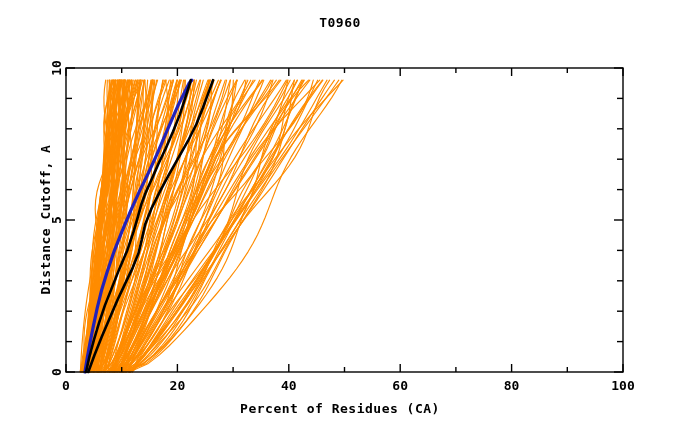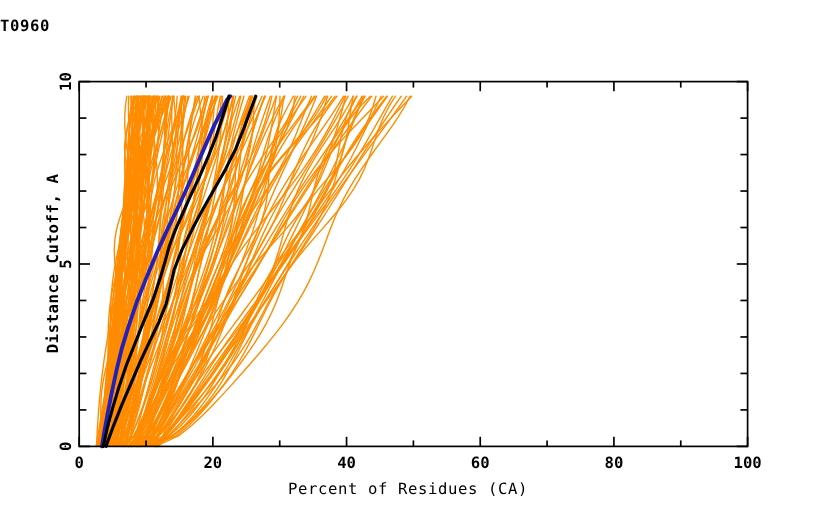--- a/index.html
+++ b/index.html
@@ -19,36 +19,36 @@
     left: 0; top: 0;
     width: 680px;
     height: 440px;
     background: #ffffff;
   }
   .chart-title {
     position: absolute;
     left: 0;
     top: 15px;
     width: 680px;
-    text-align: left;
+    text-align: center;
     font-family: "DejaVu Sans Mono", "Liberation Mono", monospace;
     font-size: 13px;
     font-weight: bold;
     color: #000000;
     letter-spacing: 0.5px;
   }
   .xaxis-label {
     position: absolute;
     left: 0;
     top: 401px;
     width: 680px;
     text-align: center;
     font-family: "DejaVu Sans Mono", "Liberation Mono", monospace;
     font-size: 13px;
-    font-weight: normal;
+    font-weight: bold;
     color: #000000;
     letter-spacing: 0.5px;
   }
   .yaxis-label {
     position: absolute;
     left: -85px;
     top: 212px;
     width: 260px;
     text-align: center;
     transform: rotate(-90deg);

